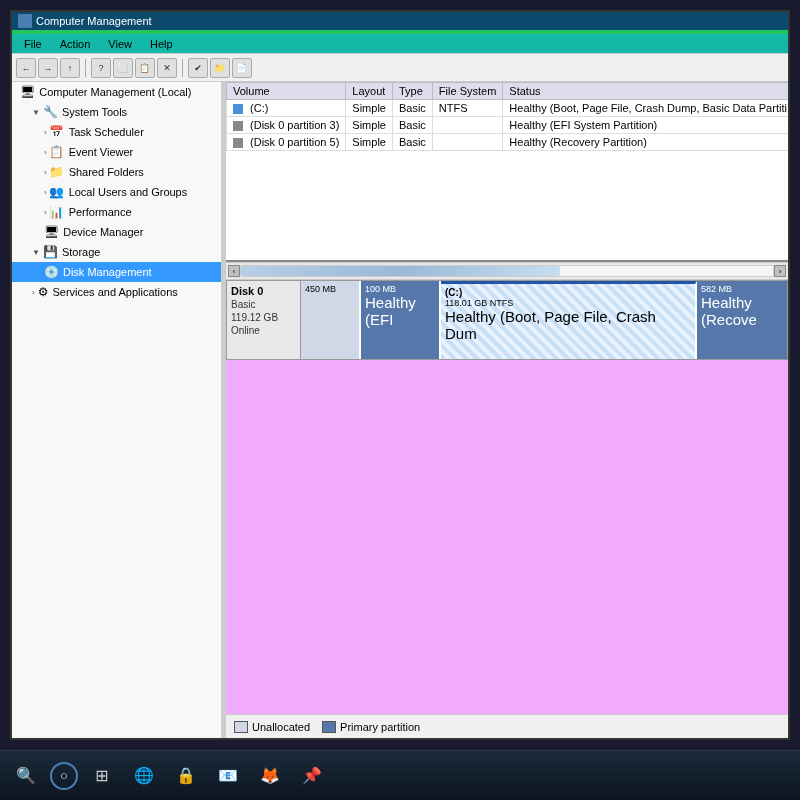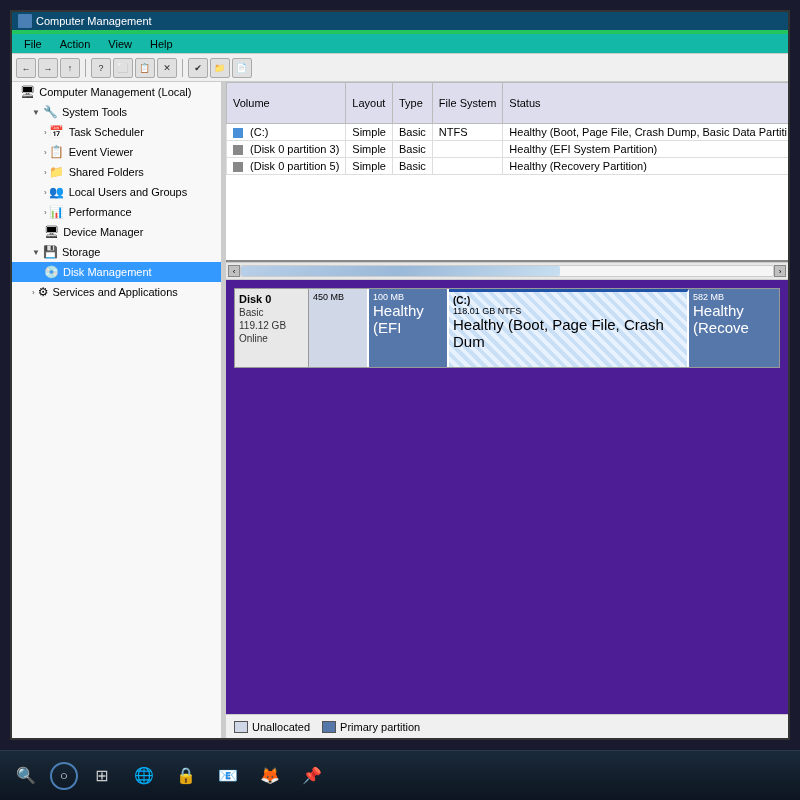--- a/index.html
+++ b/index.html
@@ -158,21 +158,21 @@
       border-collapse: collapse;
       font-size: 11px;
     }
     thead tr {
       background: #e8e8e8;
       position: sticky;
       top: 0;
     }
     th {
       border: 1px solid #bbb;
-      padding: 14px 6px;
+      padding: 2px 6px;
       text-align: left;
       font-weight: normal;
       cursor: pointer;
       white-space: nowrap;
       background: #dde;
     }
     td {
       border: 1px solid #ddd;
       padding: 2px 6px;
       white-space: nowrap;
@@ -215,22 +215,21 @@
       width: 60%;
       height: 100%;
       background: linear-gradient(135deg, #b8cfe8 0%, #9ab8d8 50%, #c8dff0 100%);
       border-radius: 2px;
     }
 
     
     .disk-area {
       flex: 1;
       overflow: auto;
-      padding: 8px;
-      background: #4c1d95;
+      background: #f0abfc;
     }
 
     .disk-row {
       display: flex;
       align-items: stretch;
       margin-bottom: 8px;
       height: 80px;
     }
 
     .disk-label {

